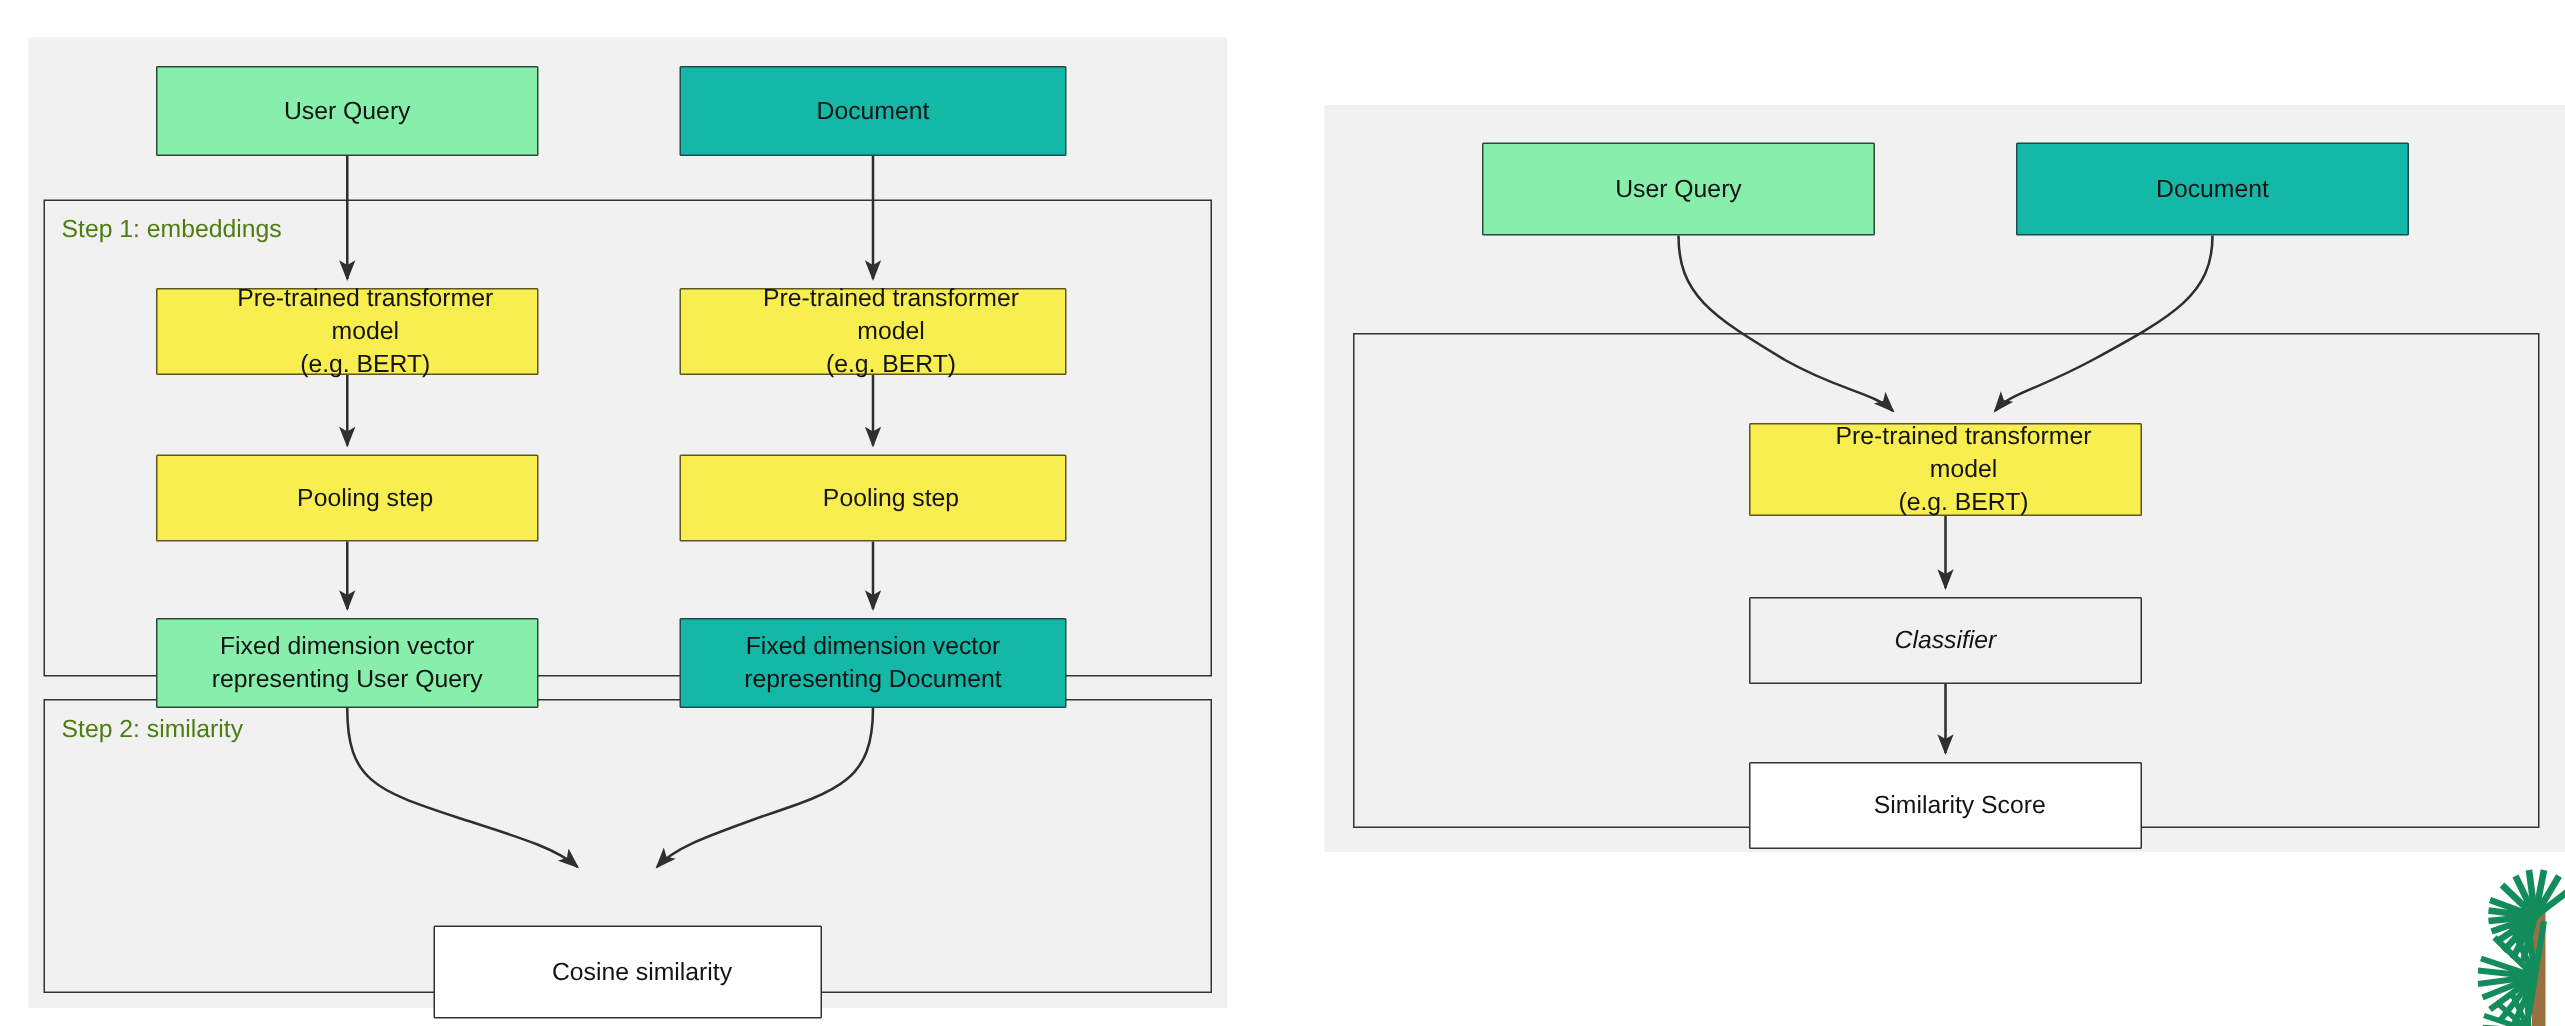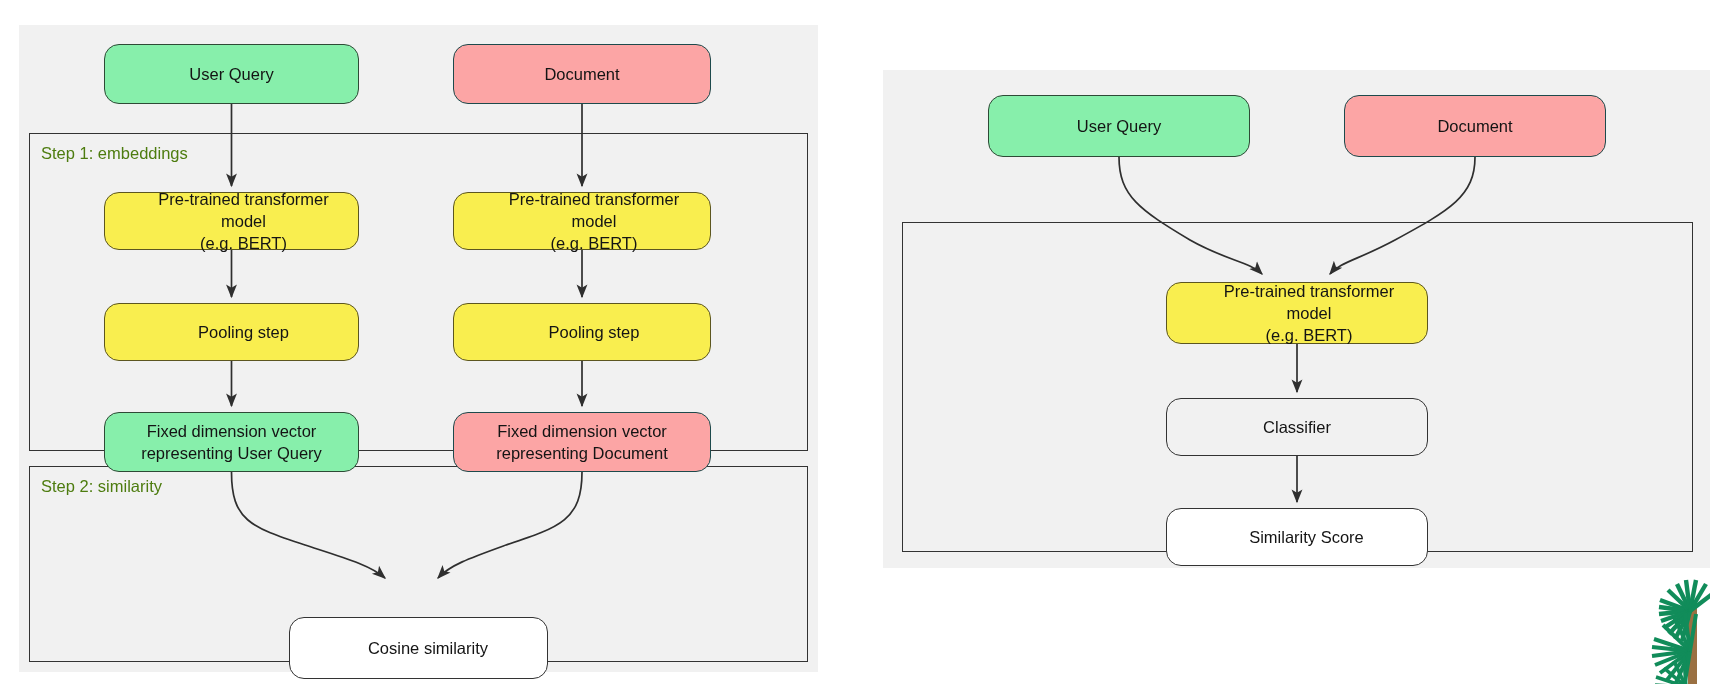--- a/index.html
+++ b/index.html
@@ -51,36 +51,36 @@
     line-height: 1;
   }
   #label-step1 { left: 41px; top: 145px; }
   #label-step2 { left: 41px; top: 478px; }
 
   
   .node {
     position: absolute;
     box-sizing: border-box;
     border: 1.7px solid #333333;
-    border-radius: 15px;
+    border-radius: 1px;
     display: flex;
     align-items: center;
     justify-content: center;
     text-align: center;
     font-size: 16.5px;
     line-height: 1.35;
     color: #141414;
     padding: 2px 8px;
     white-space: pre-line;
   }
   .node.green  { background: #87efab; border-color: #2e4a36; }
-  .node.cyan   { background: #fca5a5; border-color: #1d4a4c; }
+  .node.cyan   { background: #14b8a6; border-color: #1d4a4c; }
   .node.yellow { background: #f9ee4f; border-color: #5c5620; padding-left: 32px; }
   .node.white  { background: #ffffff; border-color: #333333; padding-left: 27px; }
-  .node.plain  { background: transparent; border-color: #333333; }
+  .node.plain  { background: transparent; border-color: #333333; font-style: italic; }
 
   
   #n-l-query      { left: 104px; top: 44px;  width: 255px; height: 60px; }
   #n-l-document   { left: 453px; top: 44px;  width: 258px; height: 60px; }
   #n-l-bert-q     { left: 104px; top: 192px; width: 255px; height: 58px; }
   #n-l-bert-d     { left: 453px; top: 192px; width: 258px; height: 58px; }
   #n-l-pool-q     { left: 104px; top: 303px; width: 255px; height: 58px; }
   #n-l-pool-d     { left: 453px; top: 303px; width: 258px; height: 58px; }
   #n-l-vec-q      { left: 104px; top: 412px; width: 255px; height: 60px; }
   #n-l-vec-d      { left: 453px; top: 412px; width: 258px; height: 60px; }

